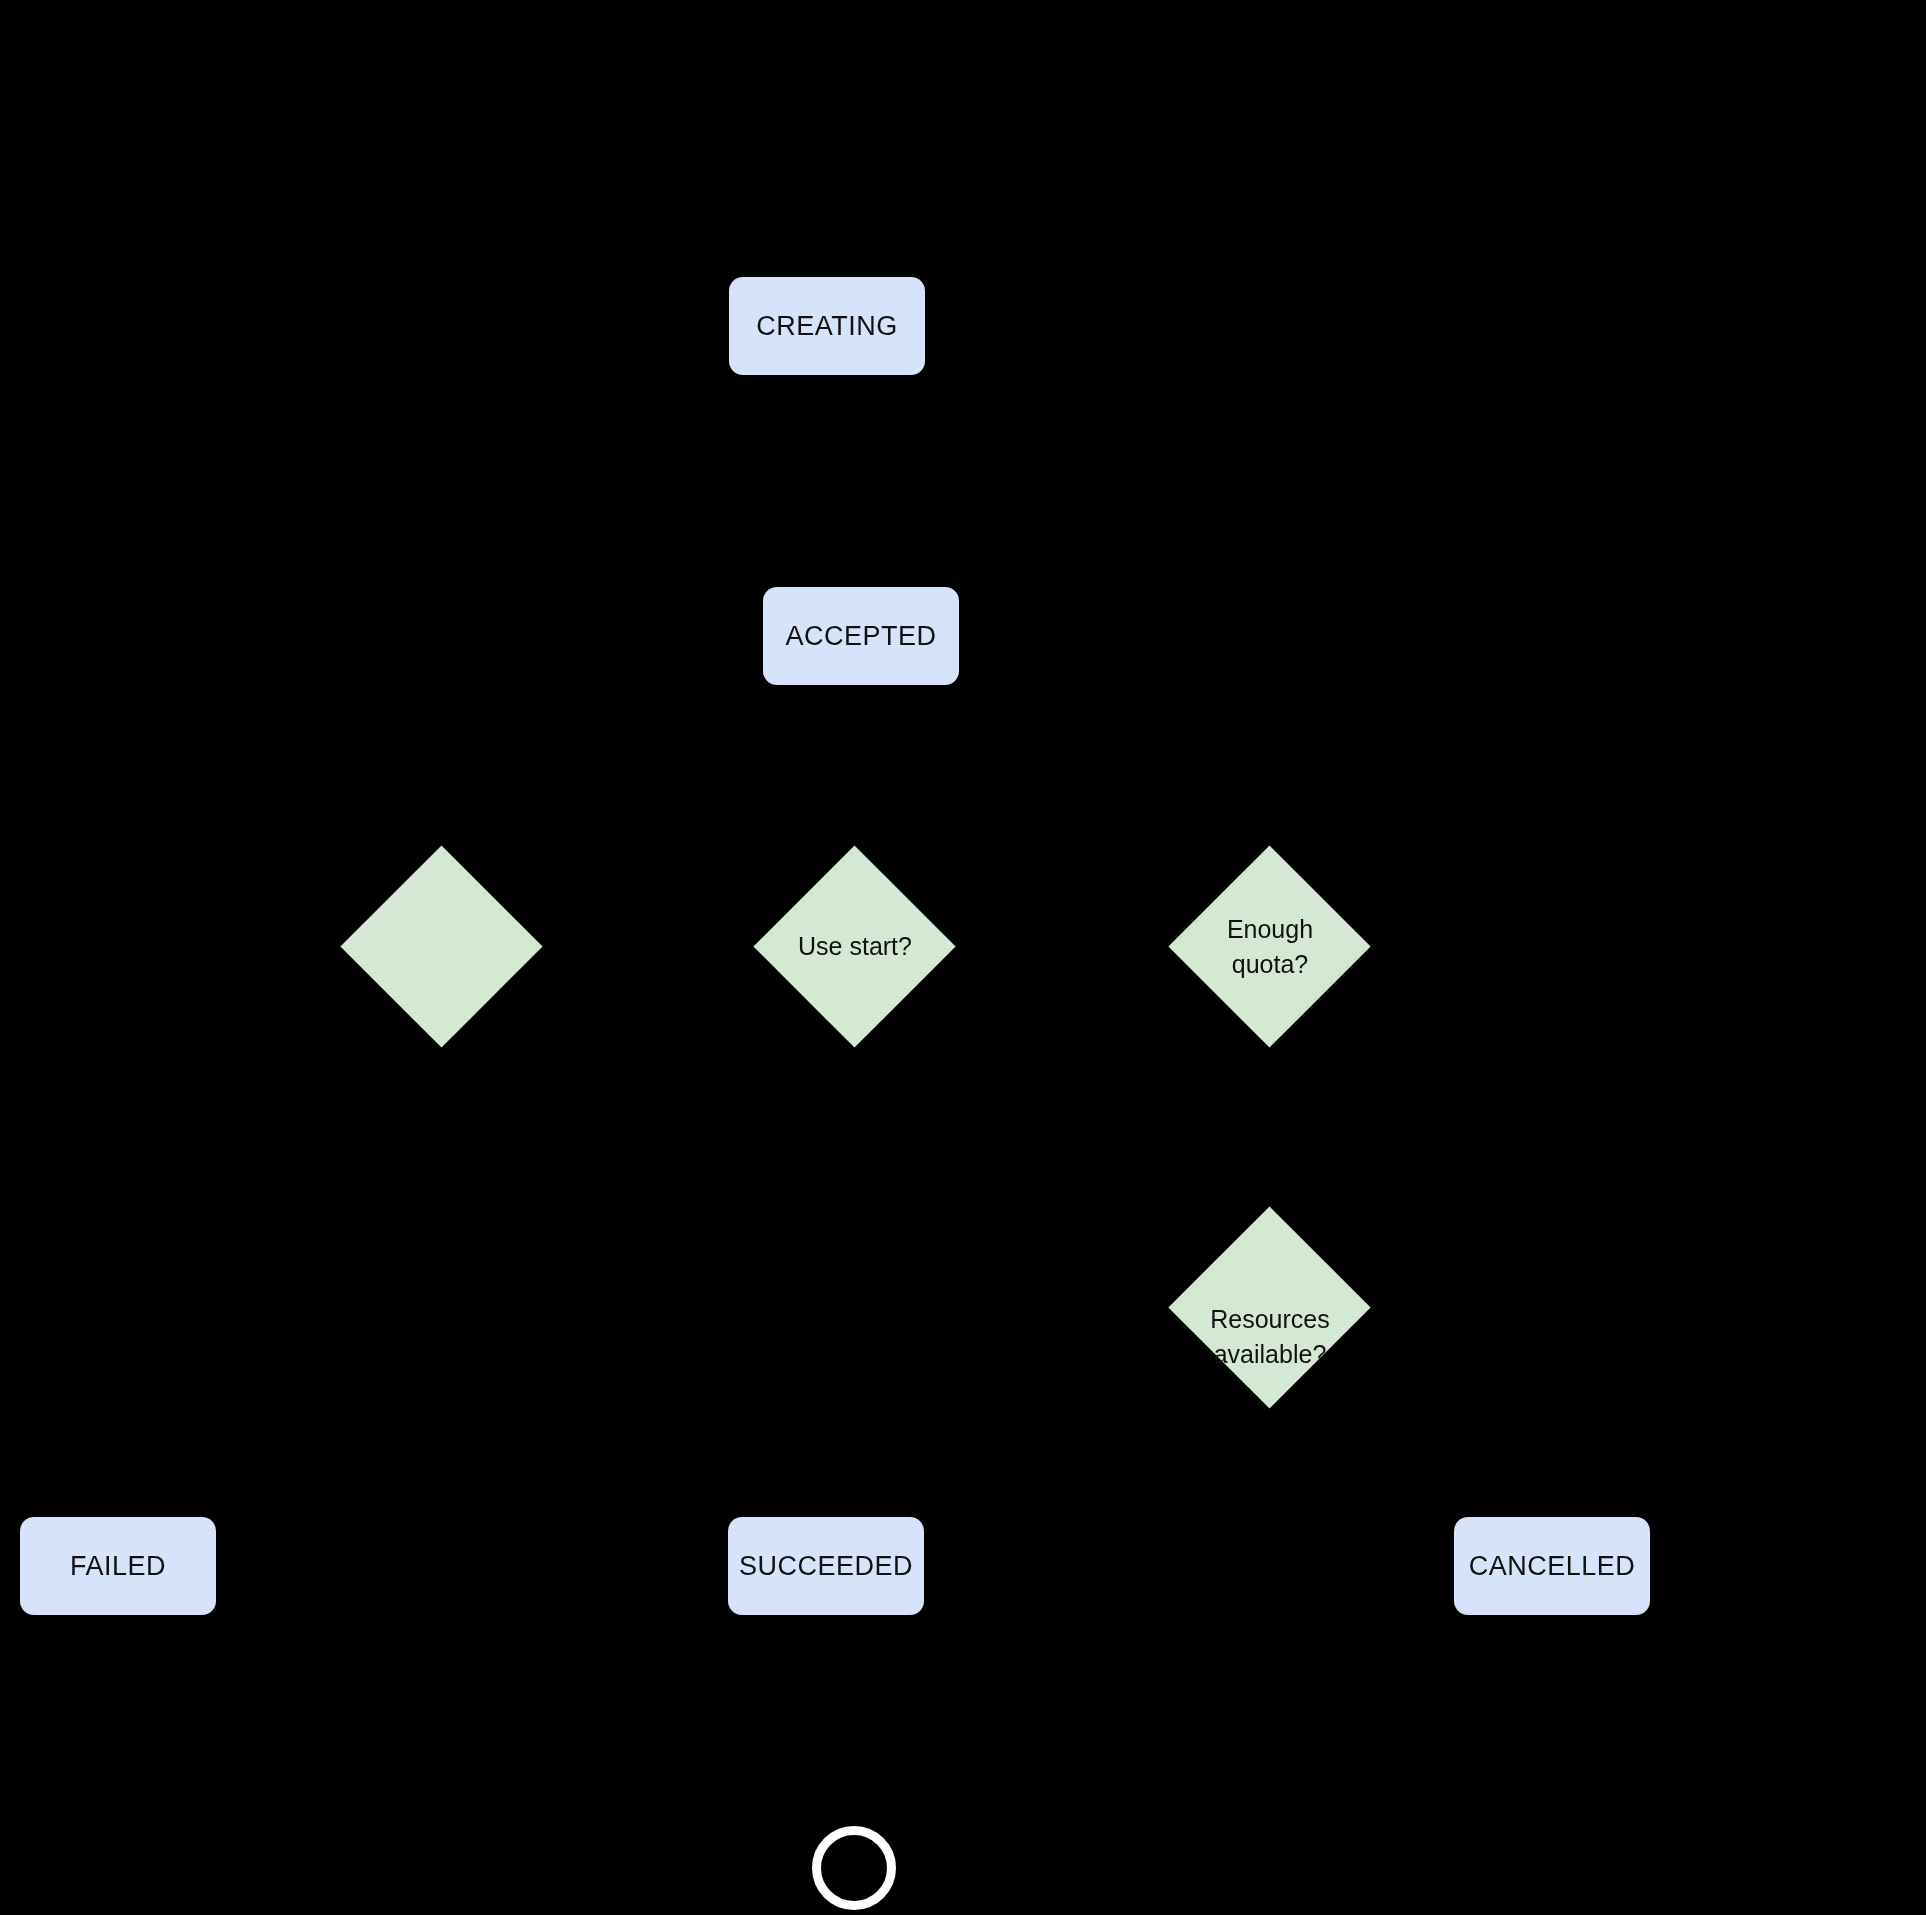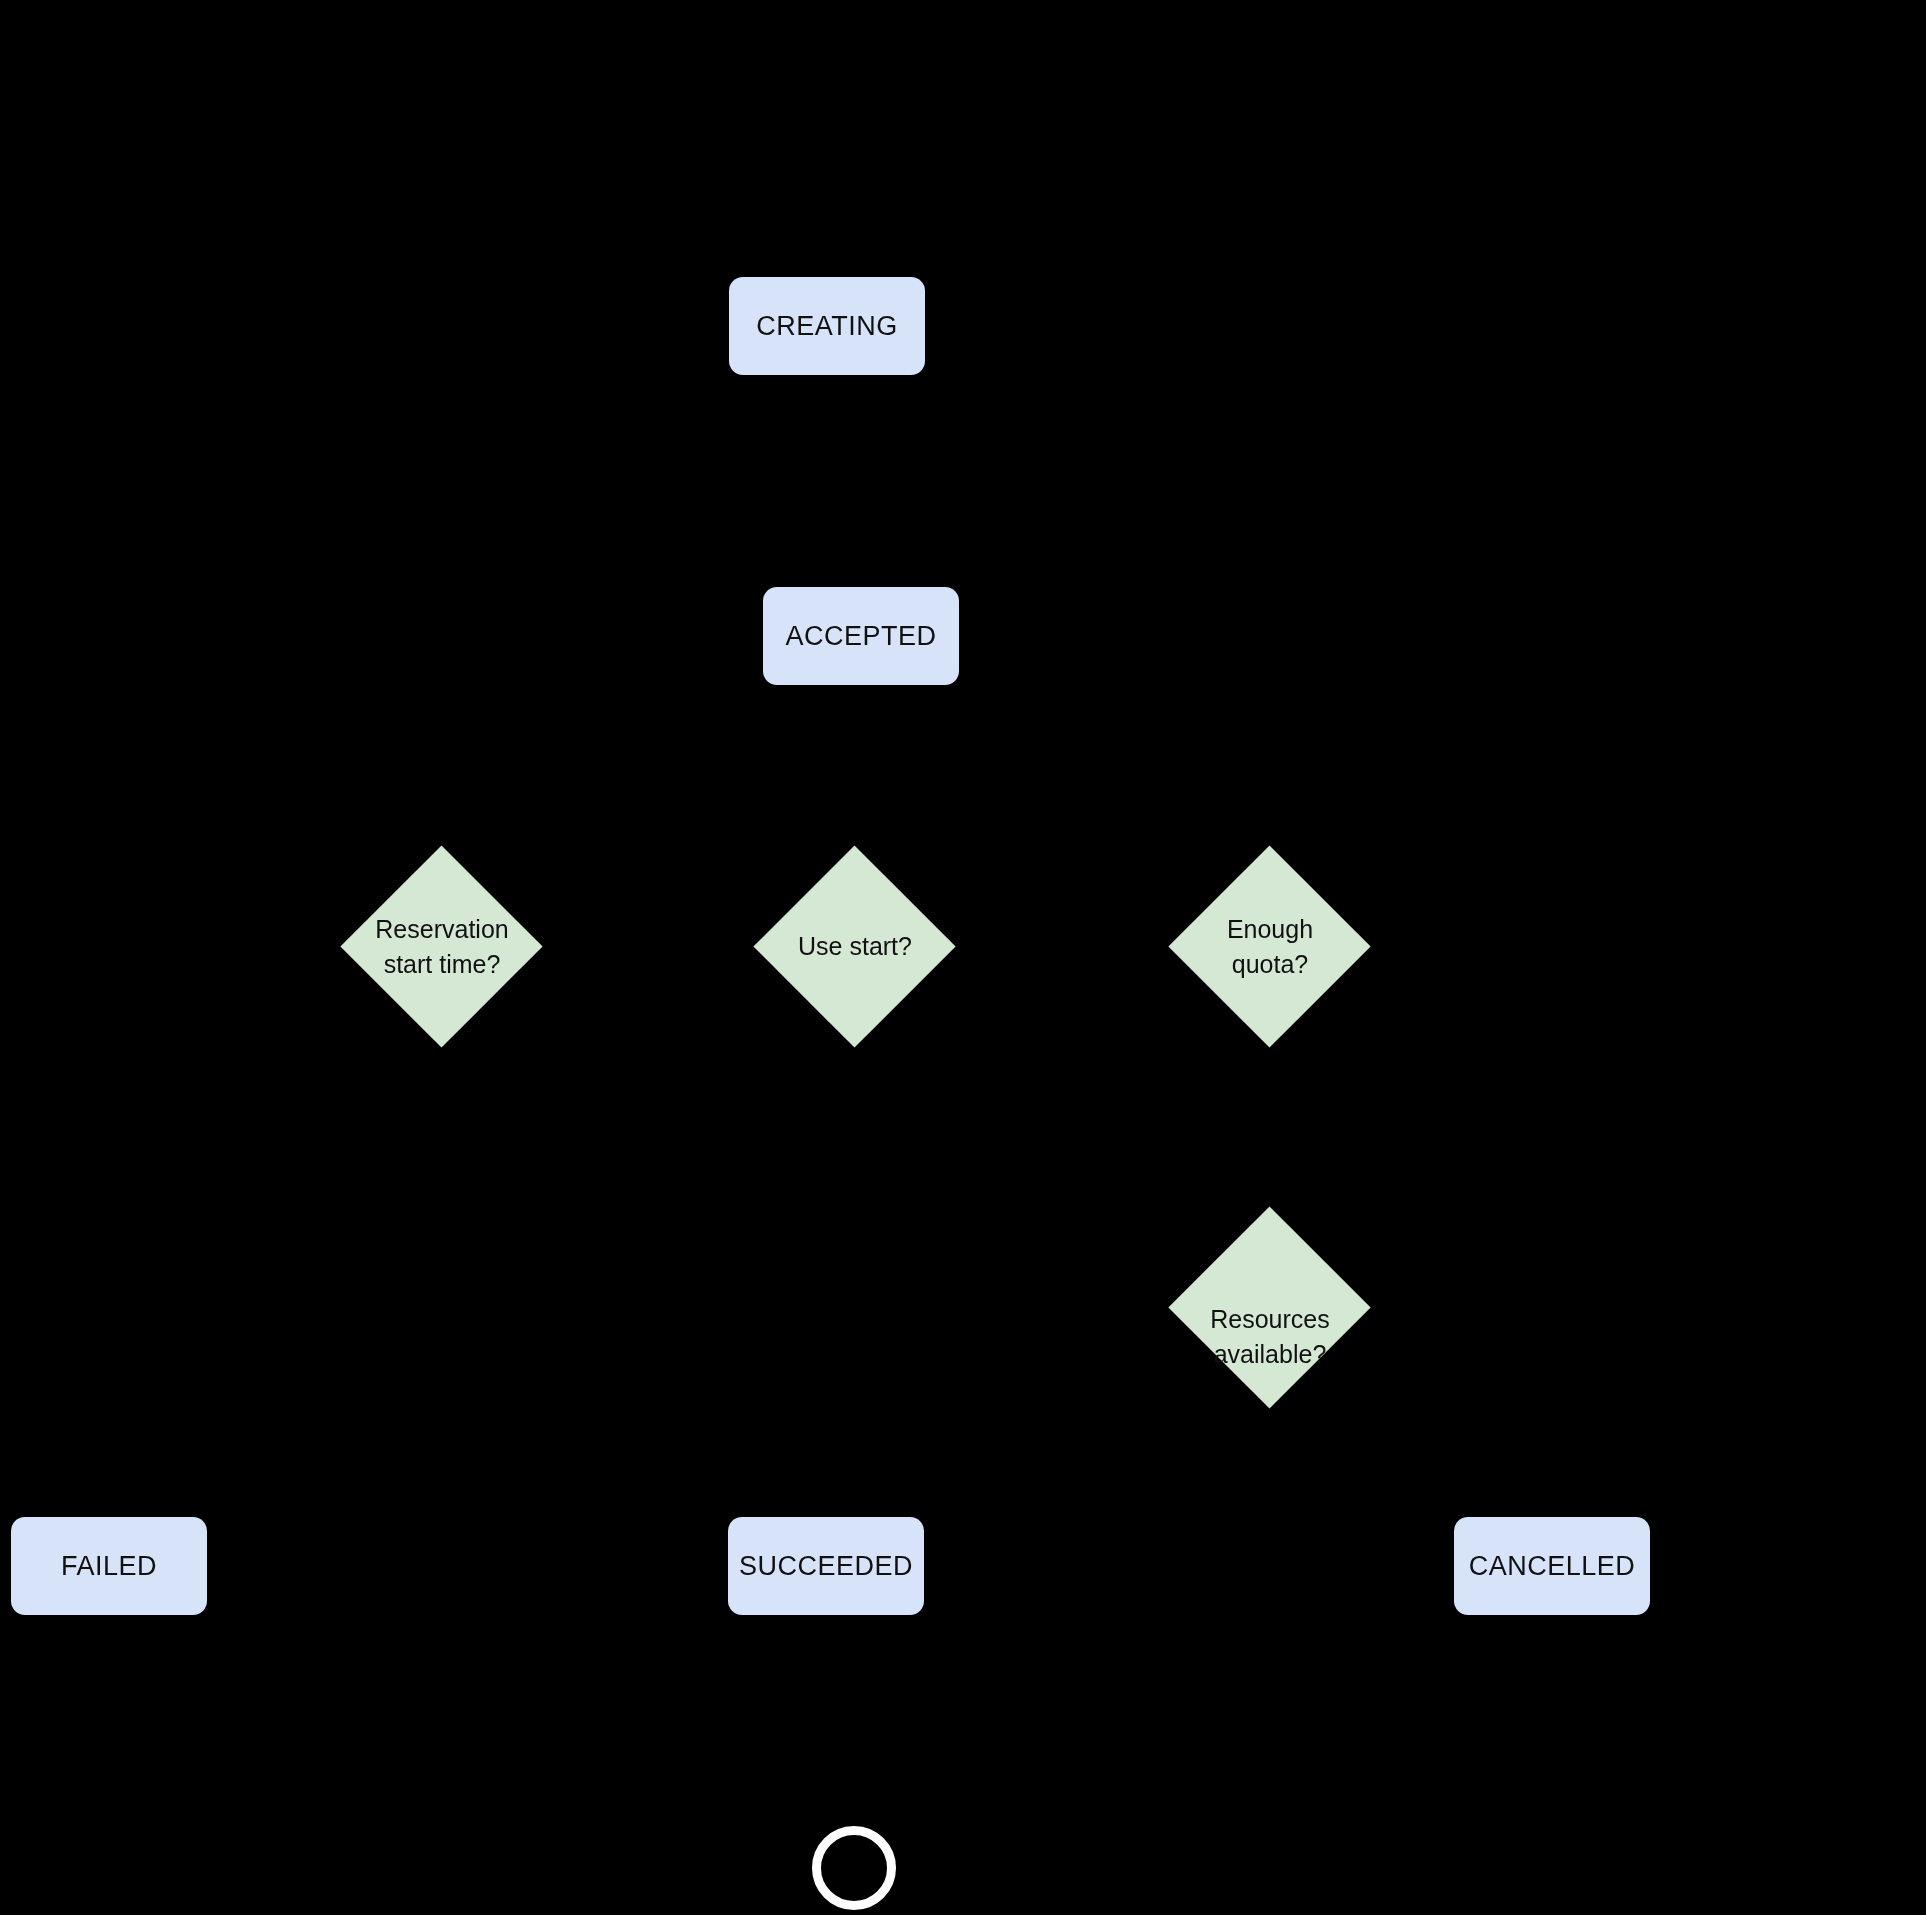--- a/index.html
+++ b/index.html
@@ -34,21 +34,21 @@
     display: flex;
     align-items: center;
     justify-content: center;
     font-size: 27px;
     letter-spacing: 0.5px;
     color: var(--text);
     white-space: nowrap;
   }
   #node-creating  { left: 729px; top: 277px;  }
   #node-accepted  { left: 763px; top: 587px; }
-  #node-failed    { left: 11px;   top: 1517px; }
+  #node-failed    { left: 20px;   top: 1517px; }
   #node-succeeded { left: 728px; top: 1517px; }
   #node-cancelled { left: 1454px; top: 1517px; }
 
   
   .diamond-shape {
     position: absolute;
     width: 143px;
     height: 143px;
     background: var(--decision-fill);
     transform: rotate(45deg);
@@ -92,24 +92,20 @@
 </head>
 <body>
 
 <div class="canvas">
 
   <div class="state" id="node-creating">CREATING</div>
 
   <div class="state" id="node-accepted">ACCEPTED</div>
 
   <div class="diamond-shape" id="ds-reservation"></div>
-  <div class="diamond-label" id="dl-reservation">
-    <span>Reservation</span>
-    <span>start time?</span>
-  </div>
 
   <div class="diamond-shape" id="ds-usecase"></div>
   <div class="diamond-label" id="dl-usecase">
     <span>Use start?</span>
 
   </div>
 
   <div class="diamond-shape" id="ds-quota"></div>
   <div class="diamond-label" id="dl-quota">
     <span>Enough</span>

